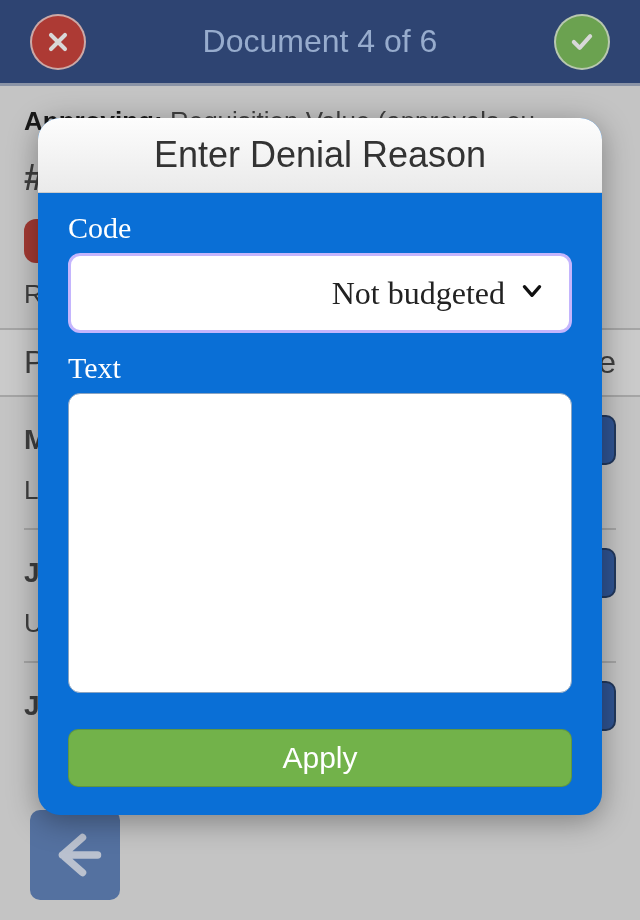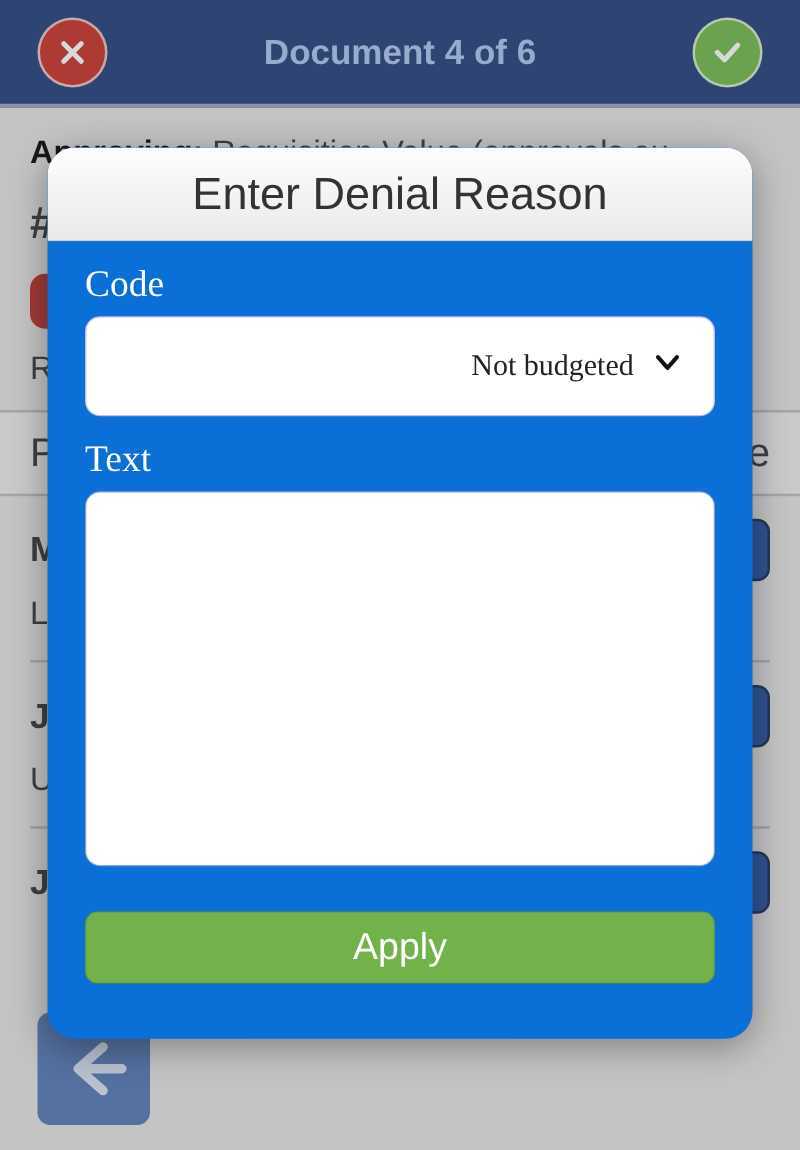--- a/index.html
+++ b/index.html
@@ -17,22 +17,22 @@
     background: #1d3a77;
     height: 86px;
     display: flex;
     align-items: center;
     justify-content: space-between;
     padding: 0 30px;
     border-bottom: 3px solid #99a5bc;
   }
   .topbar-title {
     color: #a8c4f0;
-    font-size: 28px;
-    font-weight: 700;
+    font-size: 32px;
+    font-weight: 400;
   }
   .circle-btn {
     width: 56px; height: 56px;
     border-radius: 50%;
     display: flex; align-items: center; justify-content: center;
     border: 2px solid rgba(255,255,255,0.7);
   }
   .circle-red   { background: #c62c25; }
   .circle-green { background: #6eb74a; }
   .circle-btn svg { width: 28px; height: 28px; }
@@ -105,21 +105,21 @@
     position: absolute;
     inset: 0;
     background: rgba(100,100,100,0.25);
   }
   .modal {
     position: absolute;
     top: 118px;
     left: 38px; right: 38px;
     background: #0a6fd6;
     border-radius: 22px;
-    padding-bottom: 44px;
+    padding-bottom: 28px;
     box-shadow: 0 6px 30px rgba(0,0,0,.35);
   }
   .modal-header {
     background: linear-gradient(#fdfdfd,#eaeaea);
     border-radius: 22px 22px 0 0;
     text-align: center;
     font-size: 36px;
     color: #333;
     padding: 16px 0;
     border-bottom: 1px solid #ccc;
@@ -129,23 +129,23 @@
     color: #fff;
     font-size: 30px;
     margin-bottom: 8px;
   }
   .select-box {
     background: #fff;
     border-radius: 12px;
     height: 80px;
     display:flex; align-items:center; justify-content:flex-end;
     padding: 0 24px;
-    font-size: 24px;
+    font-size: 32px;
     color: #222;
-    border: 1px solid #c4b5fd;
+    border: 3px solid #c4b5fd;
     margin-bottom: 18px;
   }
   .select-box .chev { margin-left: 14px; }
   .text-box {
     background: #fff;
     border-radius: 12px;
     height: 300px;
     border: 1px solid #8aa4c2;
     margin-bottom: 36px;
   }

